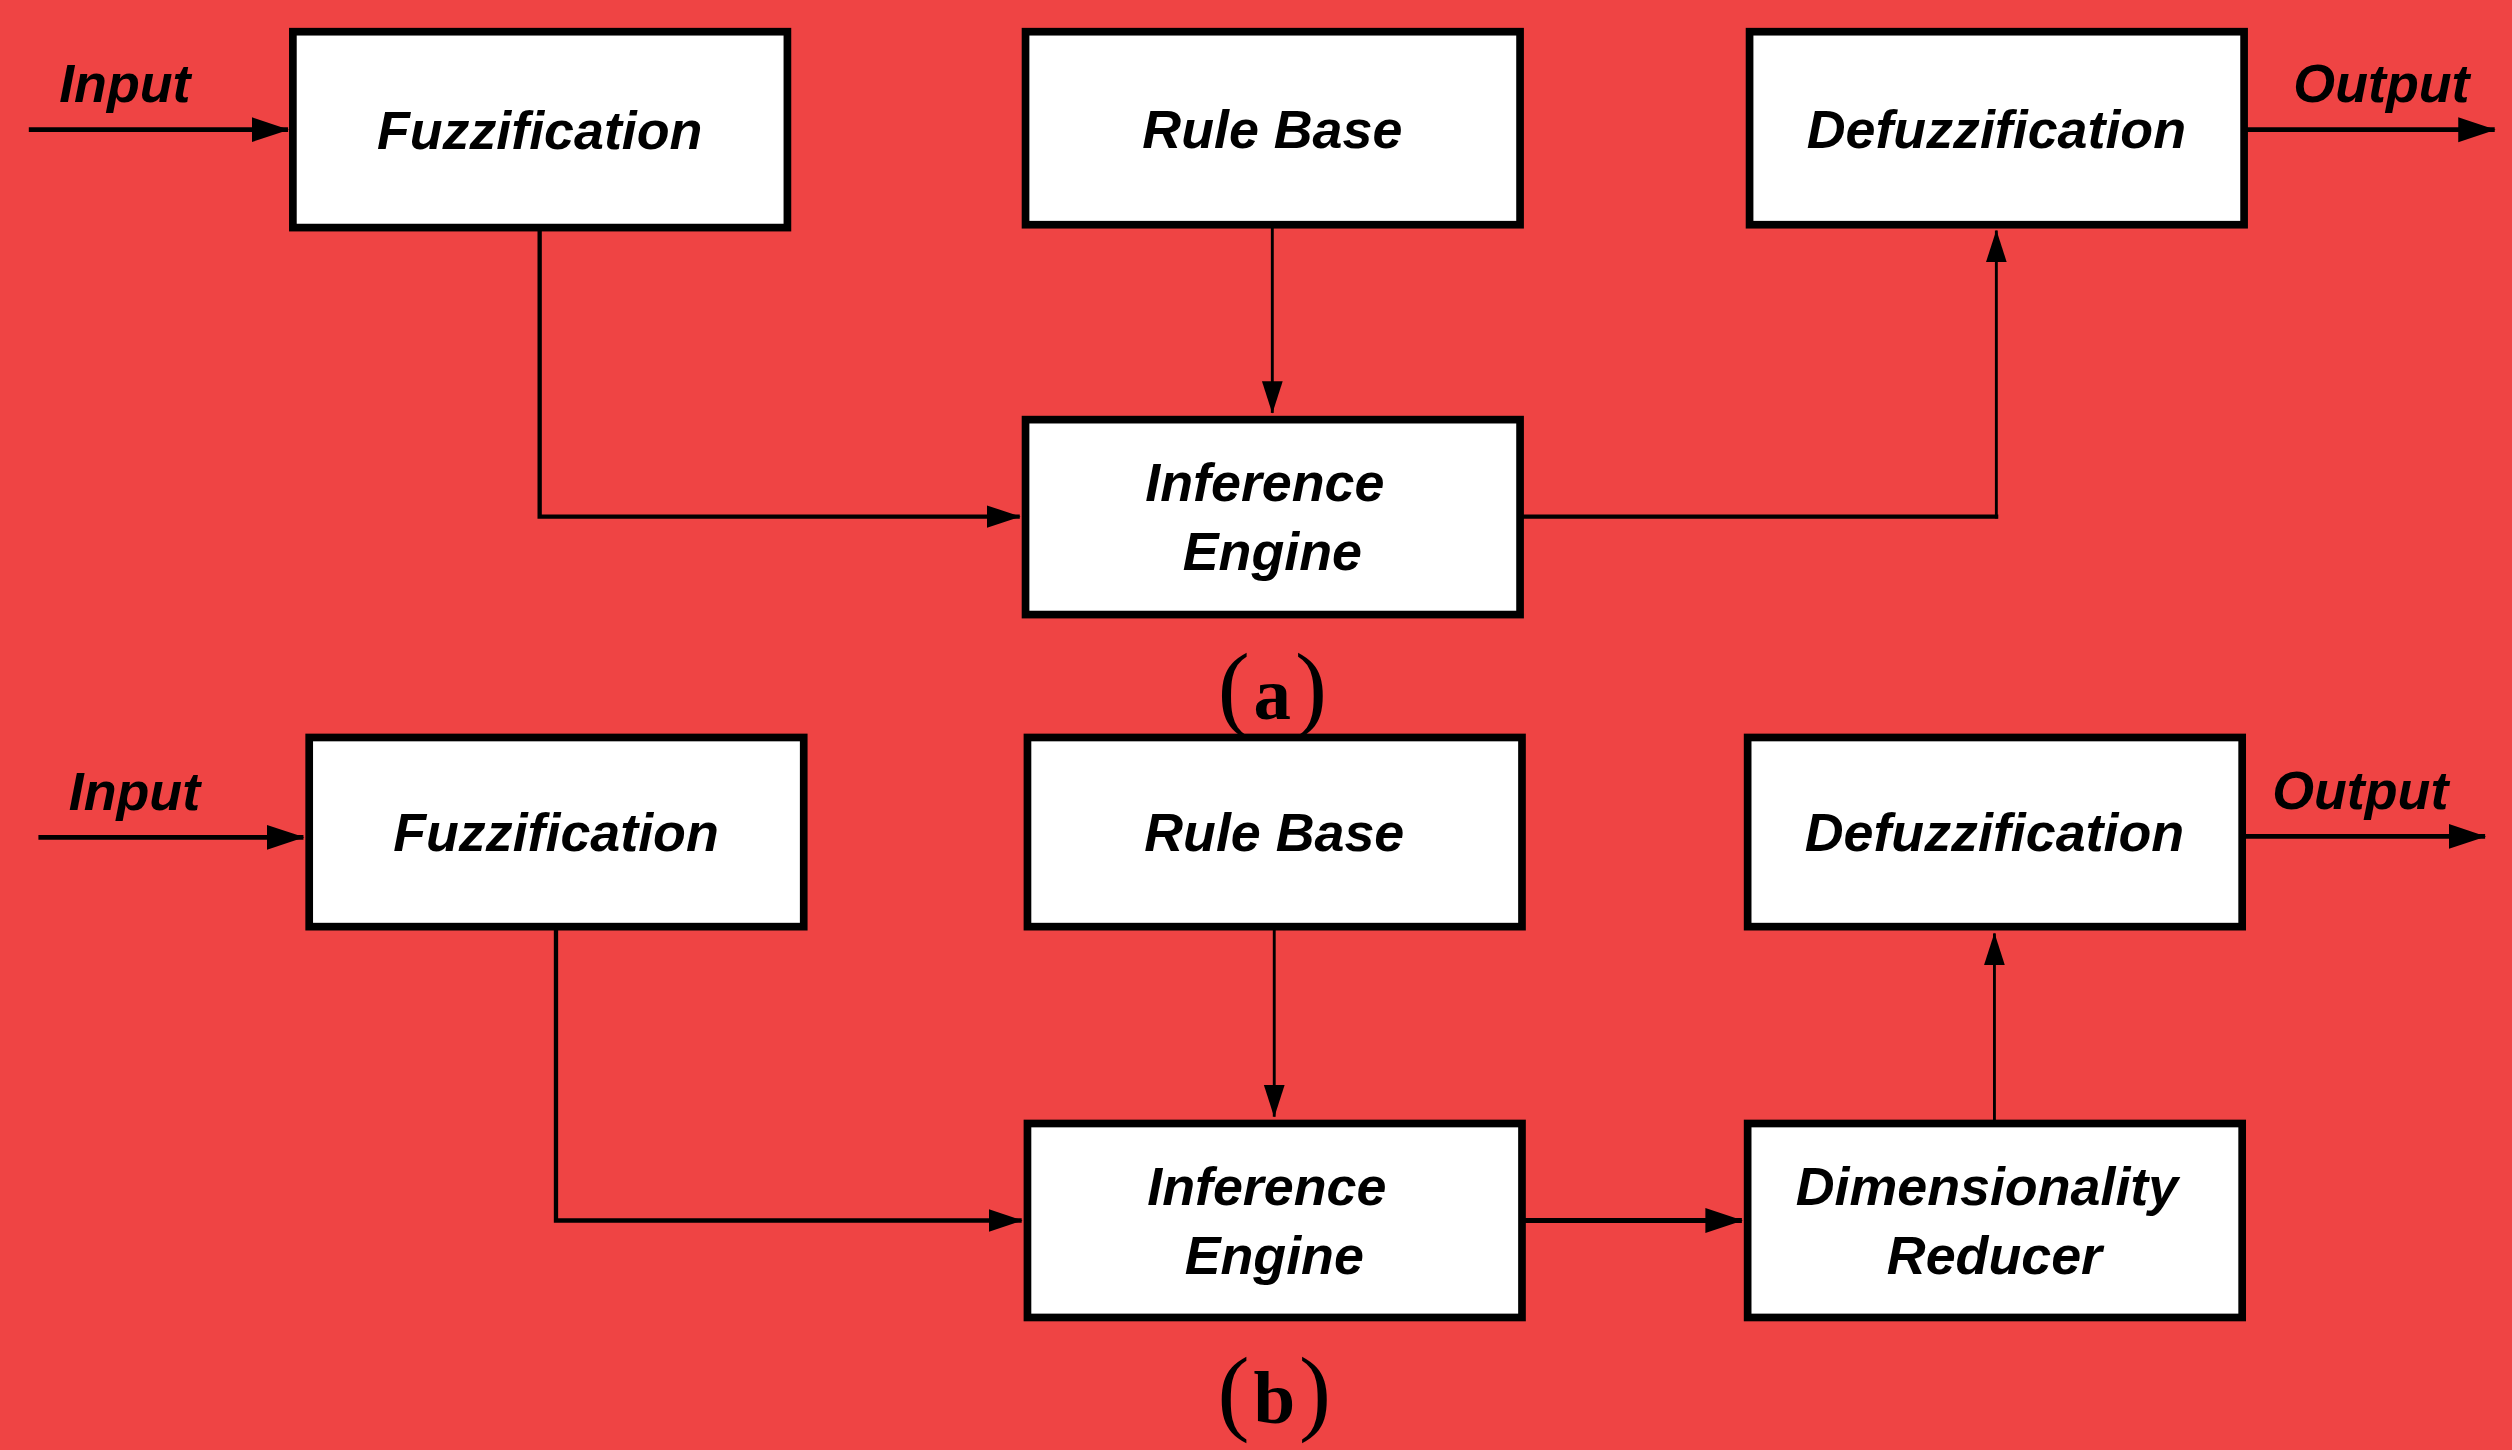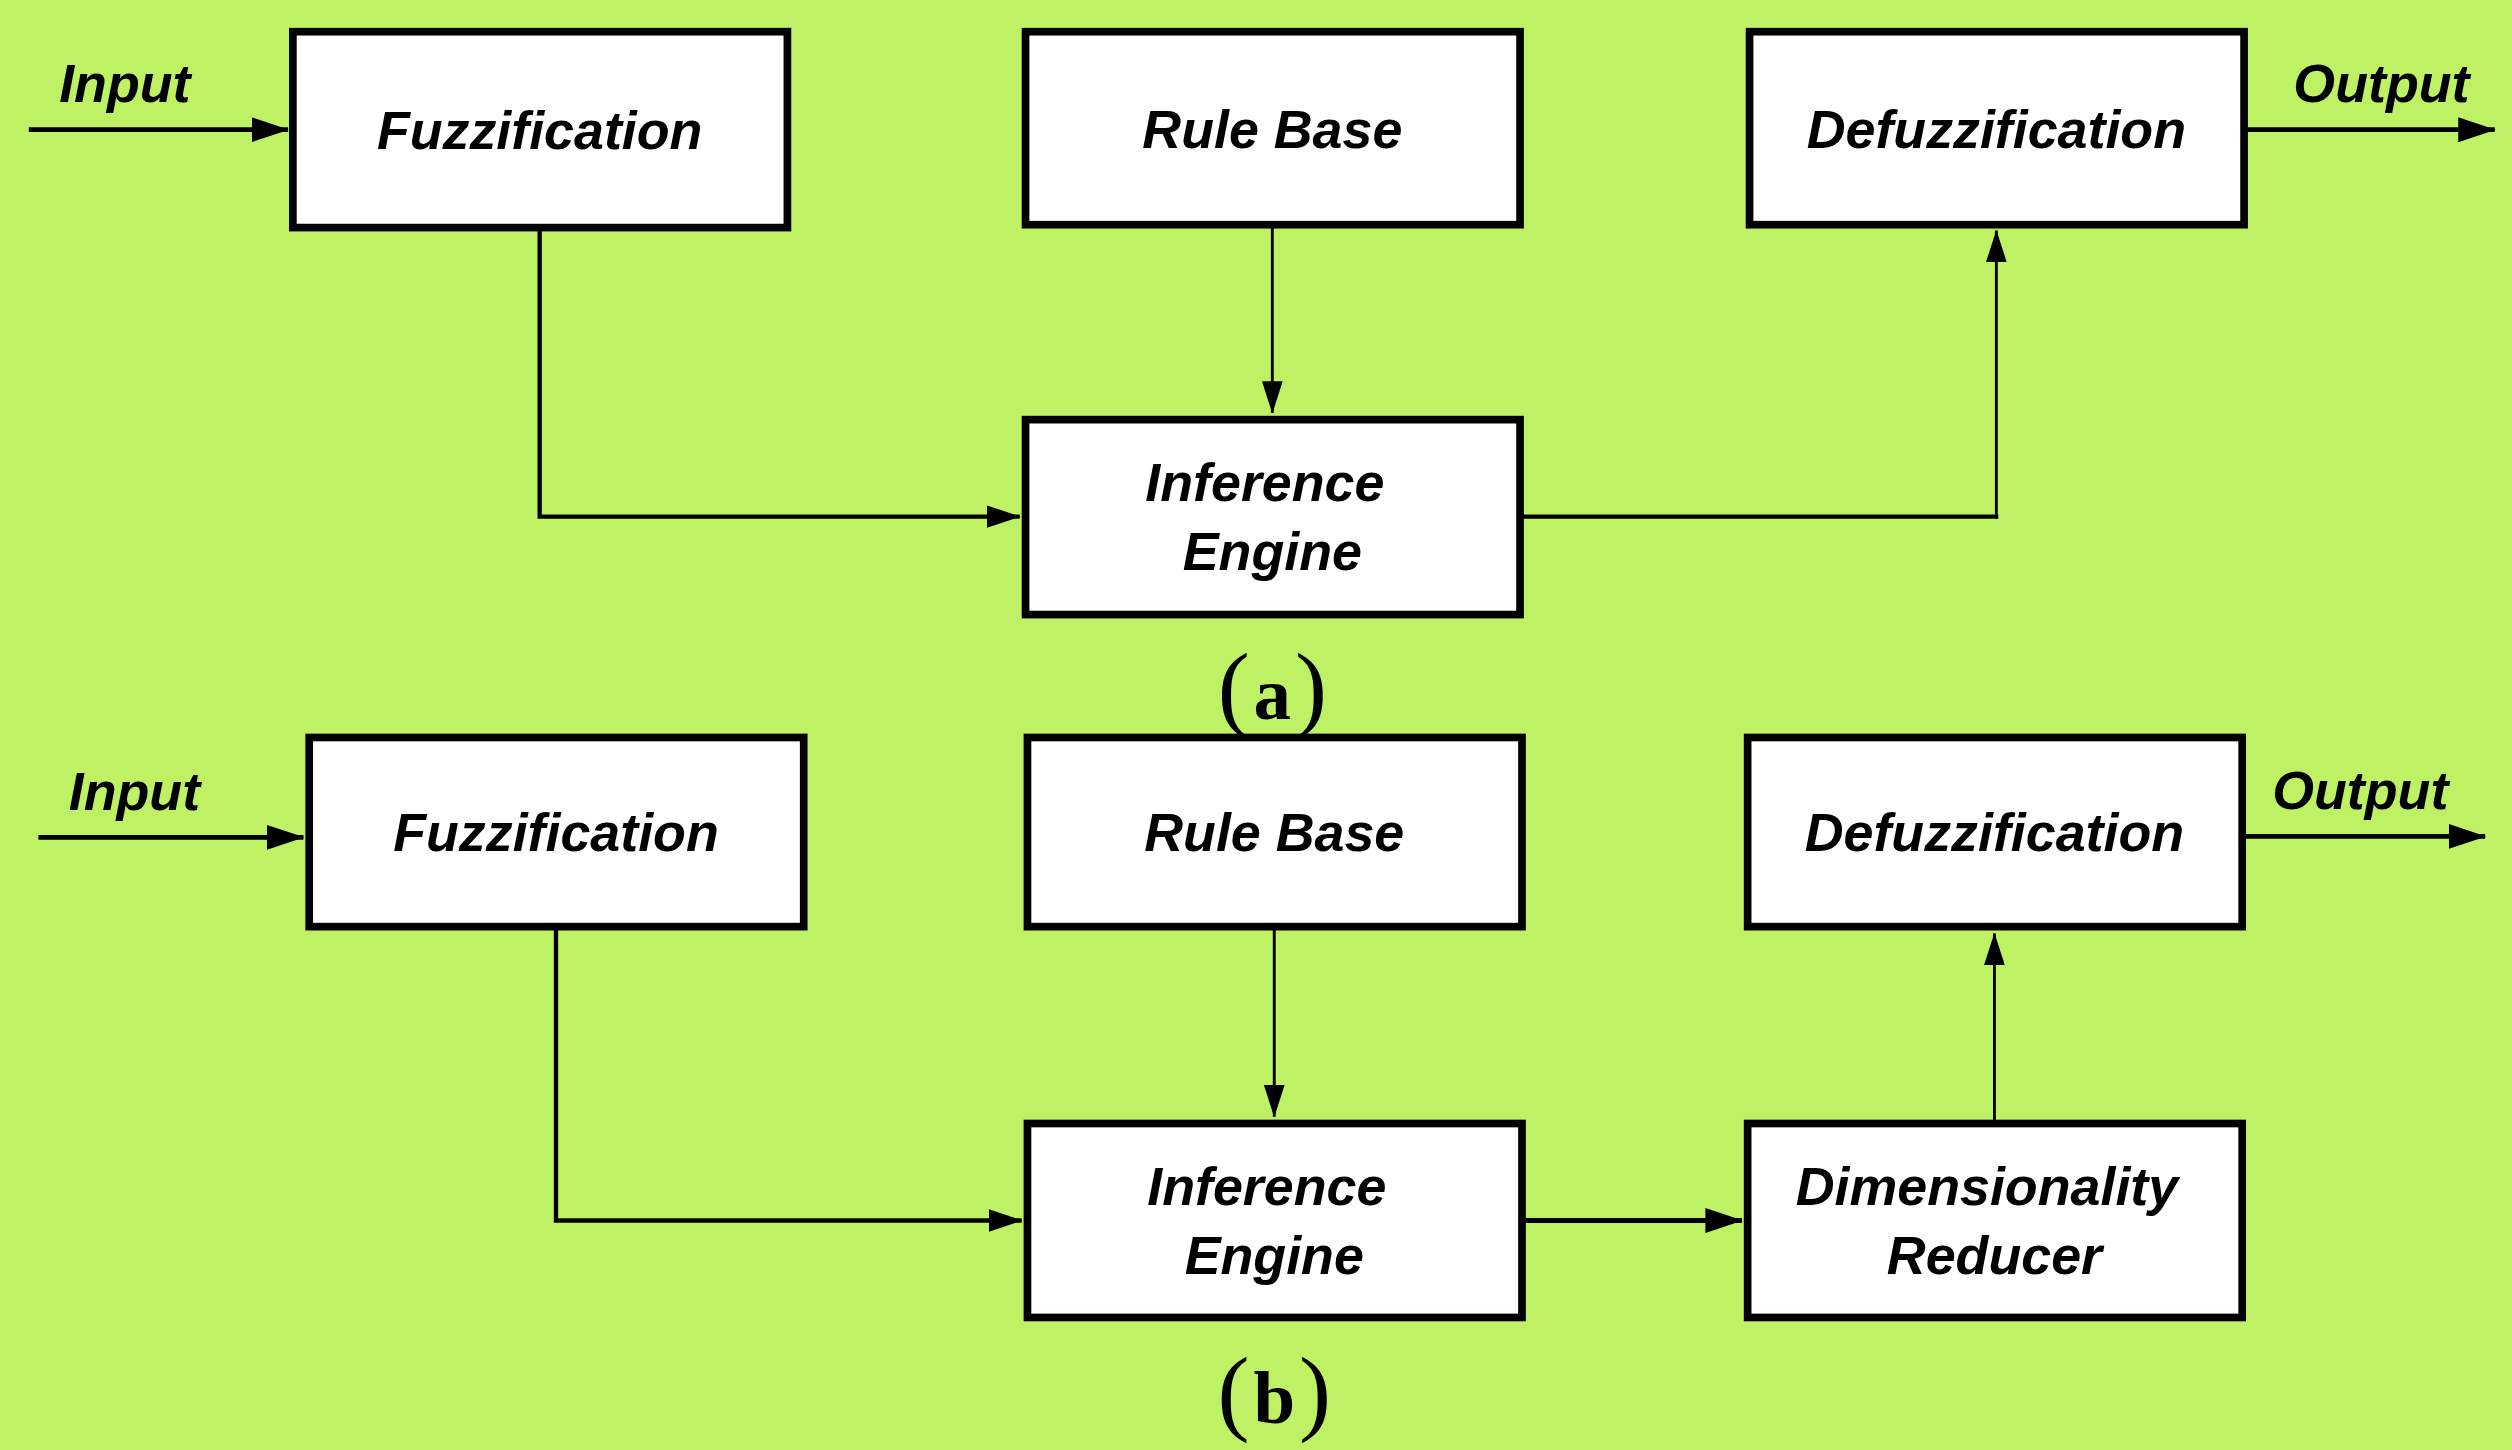--- a/index.html
+++ b/index.html
@@ -3,21 +3,21 @@
 <meta charset="utf-8">
 <style>
   html, body {
     margin: 0;
     padding: 0;
     background: #ffffff;
   }
   .figure-wrap {
     width: 2512px;
     height: 1450px;
-    background: #bef264;
+    background: #ef4444;
     position: relative;
   }
   svg { display: block; }
   .box {
     fill: #ffffff;
     stroke: #000000;
     stroke-width: 8;
   }
   .conn {
     fill: none;

